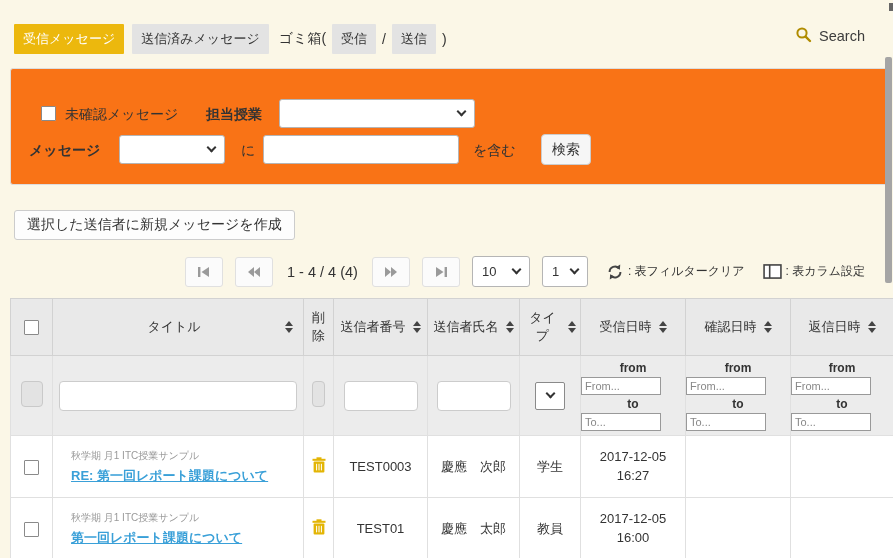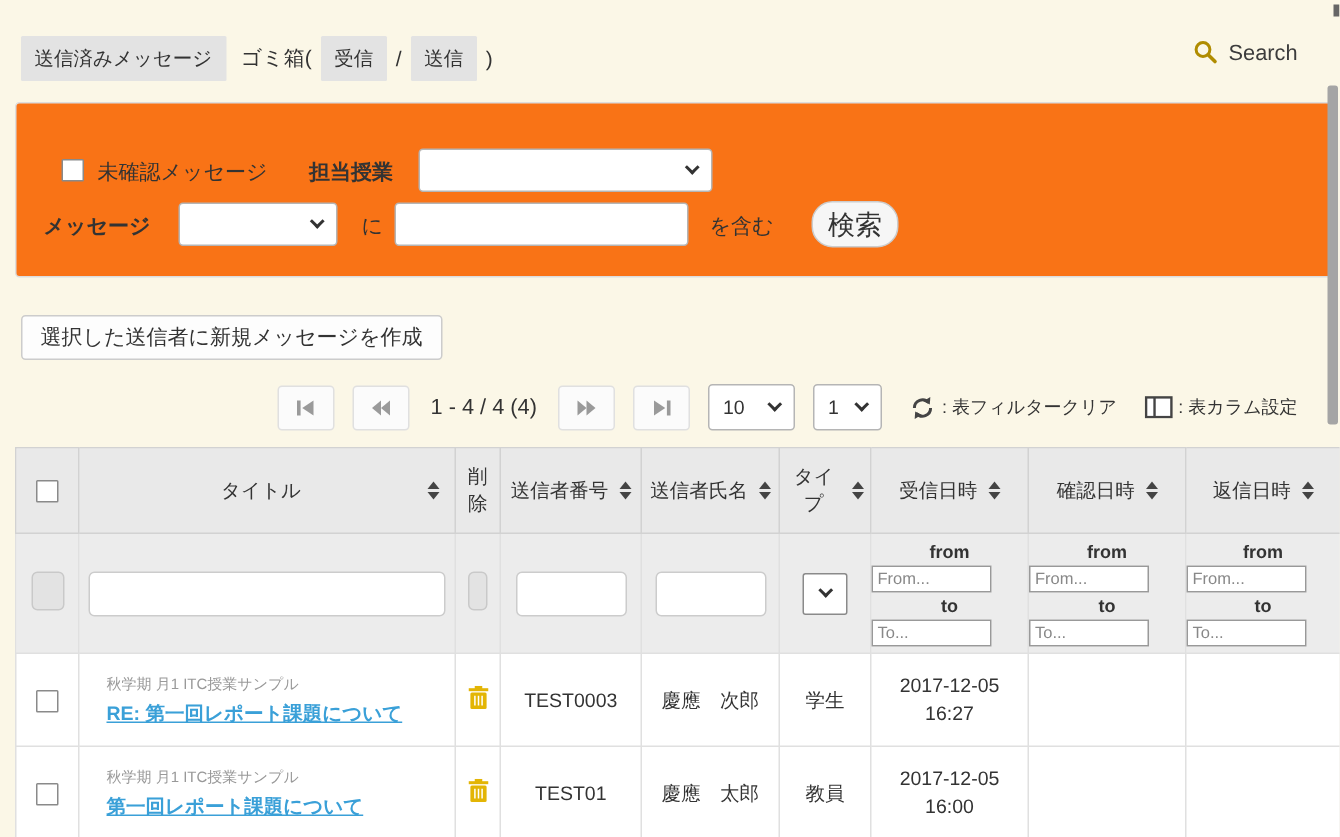--- a/index.html
+++ b/index.html
@@ -46,22 +46,22 @@
   .chev { width:7px; height:7px; border-right:2px solid #333; border-bottom:2px solid #333;
           transform:rotate(45deg); margin-top:-4px; flex:none; }
   .fp-course-select { position:absolute; left:268px; top:0; width:196px; }
   .fp-msg-label { position:absolute; left:18px; top:7px; font-size:14px; font-weight:bold; }
   .fp-msg-select { position:absolute; left:108px; top:0; width:106px; }
   .fp-ni { position:absolute; left:230px; top:7px; font-size:14px; }
   .fp-input { position:absolute; left:252px; top:0; width:196px; height:29px;
               border:1px solid #b5b5b5; border-radius:3px; padding:0 8px; font-size:13px; font-family:inherit; }
   .fp-contains { position:absolute; left:462px; top:7px; font-size:14px; }
   .fp-search-btn { position:absolute; left:530px; top:-1px; height:31px;
-    background:#f6f6f6; border:1px solid #ccc; border-radius:14px;
-    padding:0 10px; font-size:18px; color:#333; cursor:pointer; font-family:inherit; }
+    background:#f6f6f6; border:1px solid #ccc; border-radius:4px;
+    padding:0 10px; font-size:14px; color:#333; cursor:pointer; font-family:inherit; }
 
   
   .new-msg-btn {
     position:absolute; left:14px; top:210px; height:30px;
     background:#fdfdfd; border:1px solid #ccc; border-radius:3px;
     padding:0 12px; font-size:14px; color:#333; cursor:pointer; font-family:inherit;
   }
 
   
   .pager { position:absolute; left:185px; top:256px; display:flex; align-items:center; gap:12px; }
@@ -112,20 +112,21 @@
   .dt { line-height:1.45; }
 
   
   .scroll-thumb { position:absolute; right:1px; top:57px; width:7px; height:226px; background:#a5a5a5; border-radius:2px; }
   .scroll-mark { position:absolute; right:0; top:3px; width:4px; height:8px; background:#666; }
 </style>
 </head>
 <body>
 
 <div class="topbar">
+  <button class="tab-btn active">受信メッセージ</button>
   <button class="tab-btn">送信済みメッセージ</button>
   <div class="trash-group">
     <span>ゴミ箱(</span>
     <button class="tab-btn">受信</button>
     <span>/</span>
     <button class="tab-btn">送信</button>
     <span>)</span>
   </div>
 </div>
 

